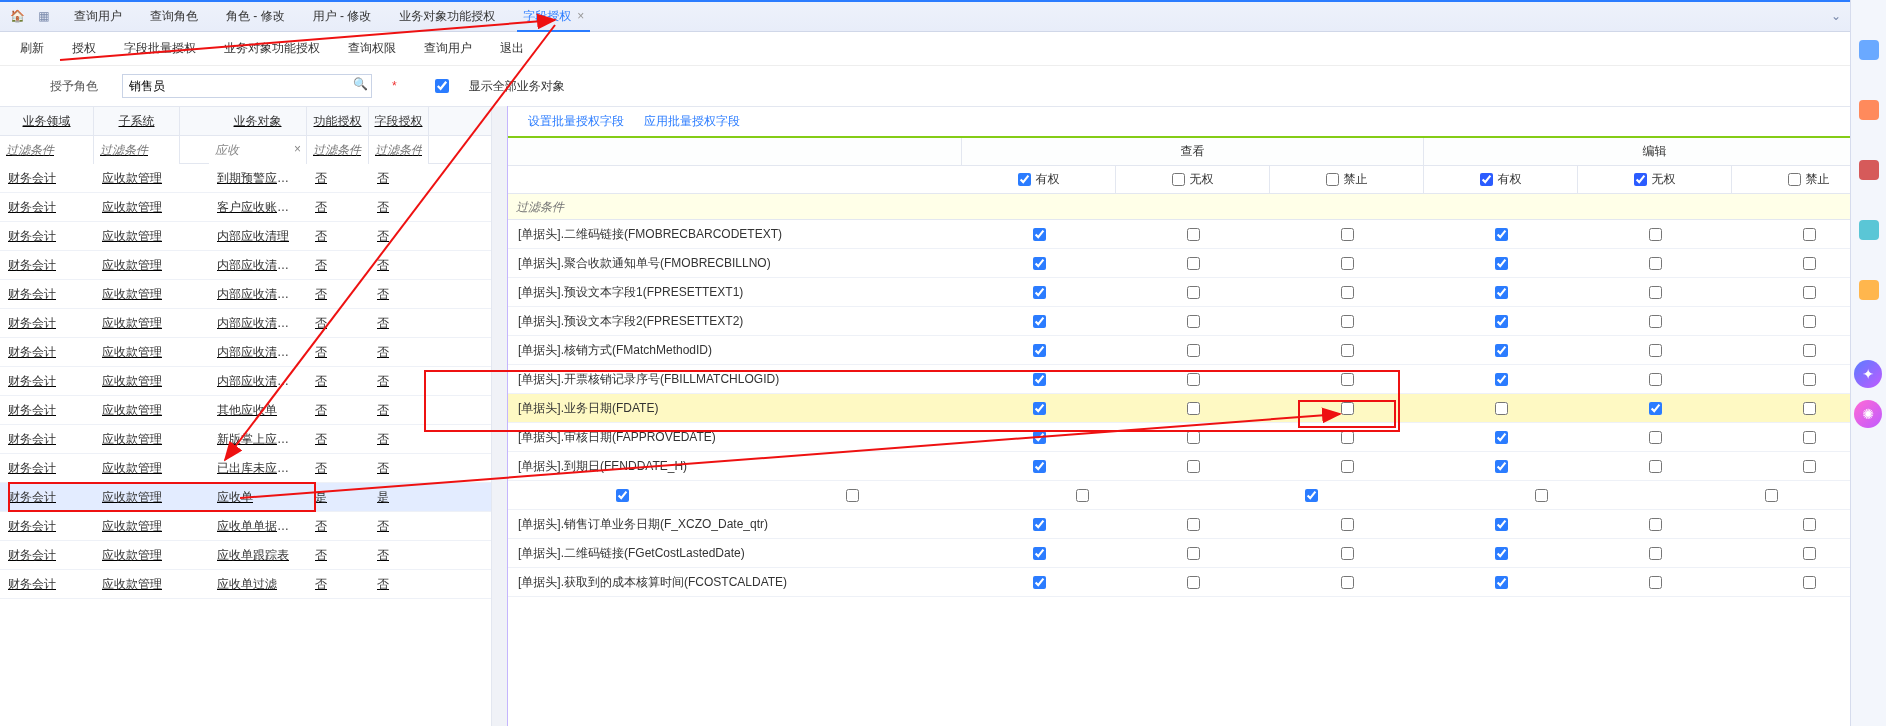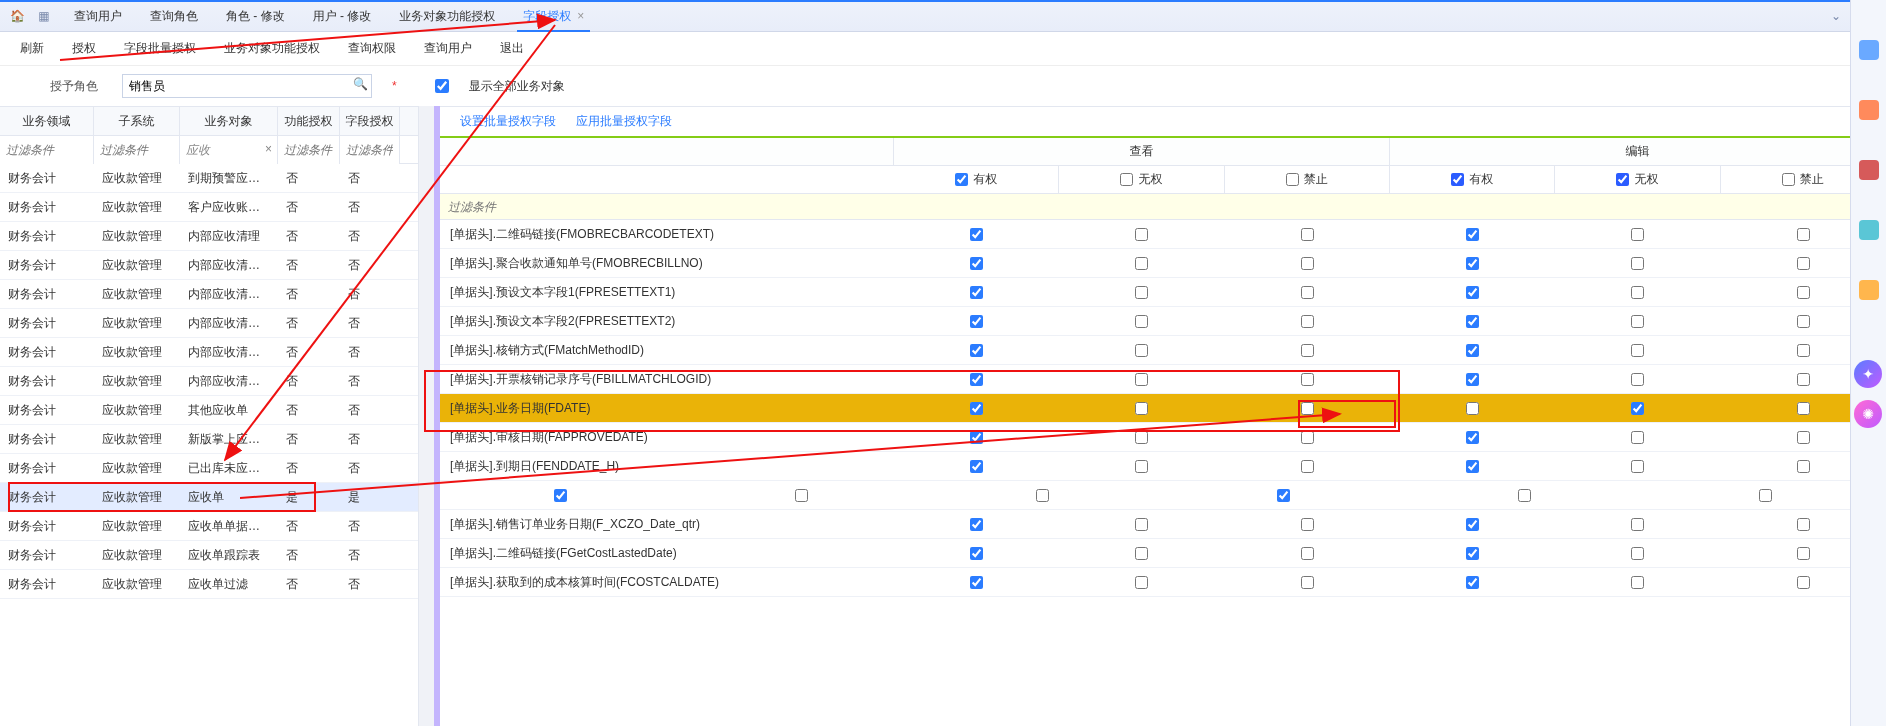--- a/index.html
+++ b/index.html
@@ -27,26 +27,26 @@
 .rolerow input[type=text] { width:250px; height:24px; border:1px solid #c9d3e6; padding:0 24px 0 6px; }
 .rolerow .mag { position:absolute; right:4px; top:3px; color:#a0a8bb; pointer-events:none; }
 .rolerow .star { color:#e33; }
 .rolerow .chk { width:14px; height:14px; accent-color:#2b7cff; margin-left:18px; }
 .rolerow .chklbl { color:#333; }
 
 
 .main { display:flex; height: calc(726px - 32px - 34px - 40px); }
 
 
-.leftwrap { width: 440px; border-right: 6px solid #c4b5fd; display:flex; flex-direction:column; }
+.leftwrap { width: 508px; border-right: 1px solid #c4b5fd; display:flex; flex-direction:column;text-decoration:underline; }
 .lefthead { display:flex; height:30px; border-top:1px solid #e3e7f0; border-bottom:1px solid #e3e7f0; background:#f7f9fc; }
 .lefthead div, .leftfilter input { border-right:1px solid #e3e7f0; }
 .leftcol1 { width:94px; }
 .leftcol2 { width:86px; }
-.leftcol3 { width:98px; }
+.leftcol3 { width:98px;margin-left:29px; }
 .leftcol4 { width:62px; }
 .leftcol5 { width:60px; }
 .lefthead div { display:flex; align-items:center; justify-content:center; color:#333; }
 .leftfilter { display:flex; height:28px; border-bottom:1px solid #e3e7f0; }
 .leftfilter input { height:28px; border:none; border-right:1px solid #e3e7f0; padding:0 6px; font-style:italic; color:#888; background:#fff; }
 .leftfilter .col3wrap { position:relative; }
 .leftfilter .col3wrap .clear { position:absolute; right:6px; top:6px; color:#888; cursor:pointer; }
 .leftbody { flex:1; overflow-y:auto; }
 .lrow { display:flex; height:29px; border-bottom:1px solid #eef1f7; align-items:center; cursor:pointer; }
 .lrow.sel { background:#e3ecff; }
@@ -66,21 +66,21 @@
 .rh2 { display:flex; height:28px; border-bottom:1px solid #e3e7f0; }
 .rh2 .rname { width:454px; display:flex; align-items:center; justify-content:center; border-right:1px solid #e3e7f0; color:#333;margin-top:39px; }
 .rh2 .rcol { flex:1; display:flex; align-items:center; justify-content:center; gap:5px; border-right:1px solid #e3e7f0; color:#333; }
 .rh2 input[type=checkbox] { width:13px; height:13px; }
 .rh2 .blue { accent-color:#2b7cff; }
 .rfilter { height:26px; display:flex; border-bottom:1px solid #e3e7f0; background:#ffffe8; }
 .rfilter input { width:454px; height:26px; border:none; padding:0 8px; font-style:italic; color:#888; background:transparent; }
 
 .rbody { flex:1; overflow:auto; }
 .rrow { display:flex; height:29px; border-bottom:1px solid #eef1f7; align-items:center; }
-.rrow.sel { background:#eab308; }
+.rrow.sel { background:#fef9c3; }
 .rrow .rname { width:454px; padding:0 10px; color:#333; white-space:nowrap; overflow:hidden; text-overflow:ellipsis; }
 .rrow .rcol { flex:1; display:flex; align-items:center; justify-content:center; }
 .rrow input[type=checkbox] { width:13px; height:13px; accent-color:#2b7cff; }
 
 
 .ann { position:absolute; pointer-events:none; }
 .redbox { border:2px solid #e11; position:absolute; pointer-events:none; }
 
 
 .launcher { position:absolute; right:0; top:0; width:36px; height:100%; background:#f3f6fc; border-left:1px solid #d6dced; display:flex; flex-direction:column; align-items:center; padding-top:40px; gap:40px; }

